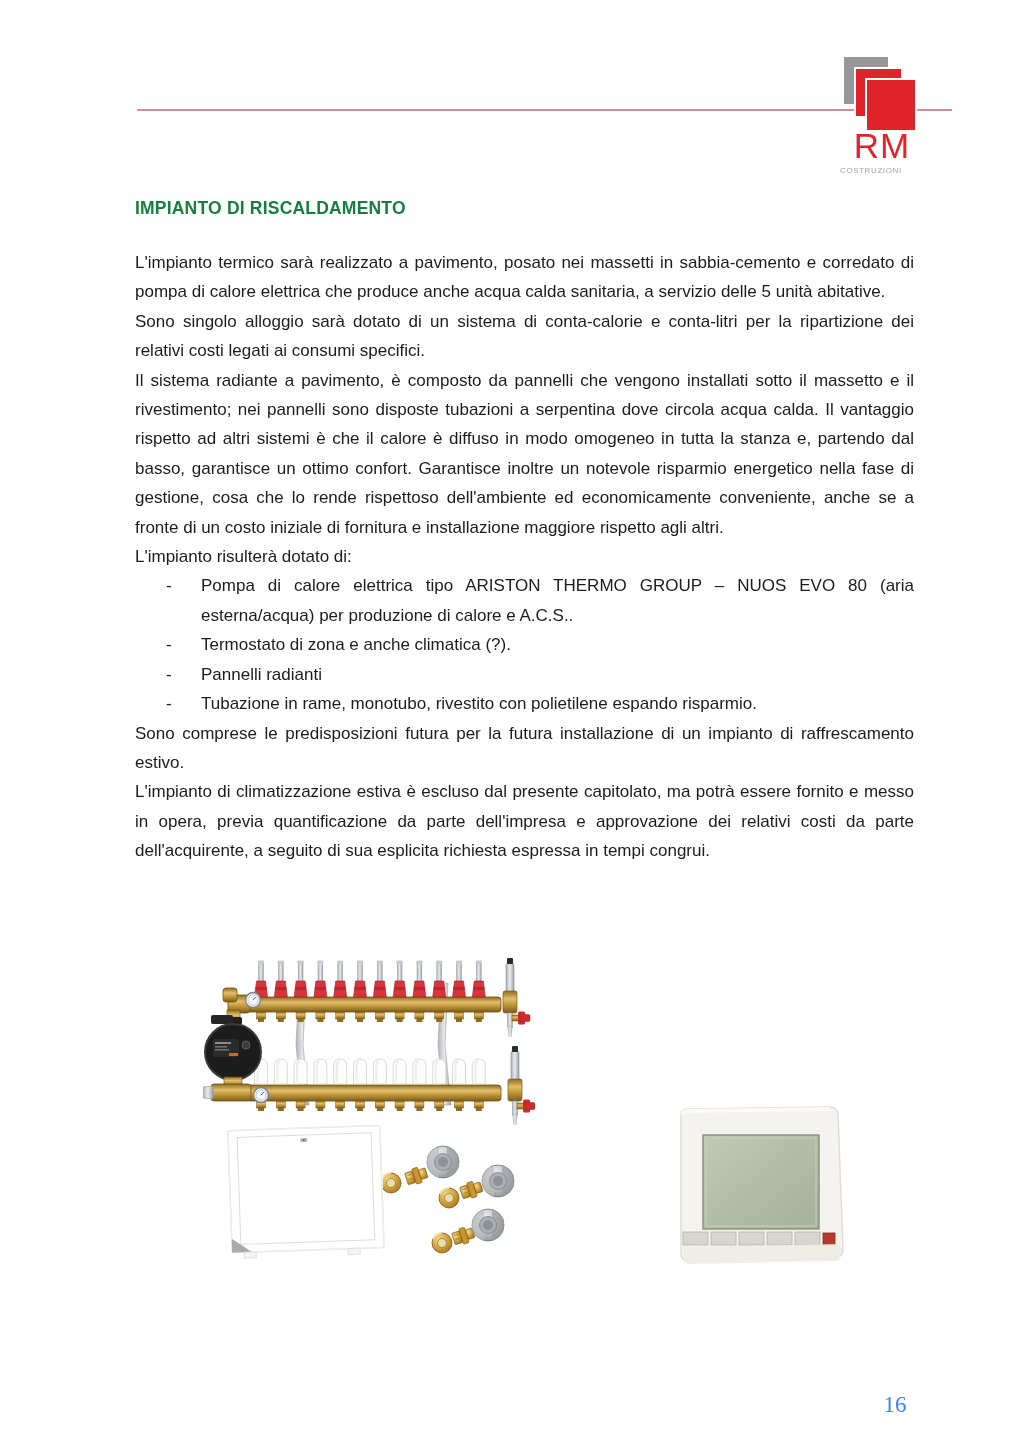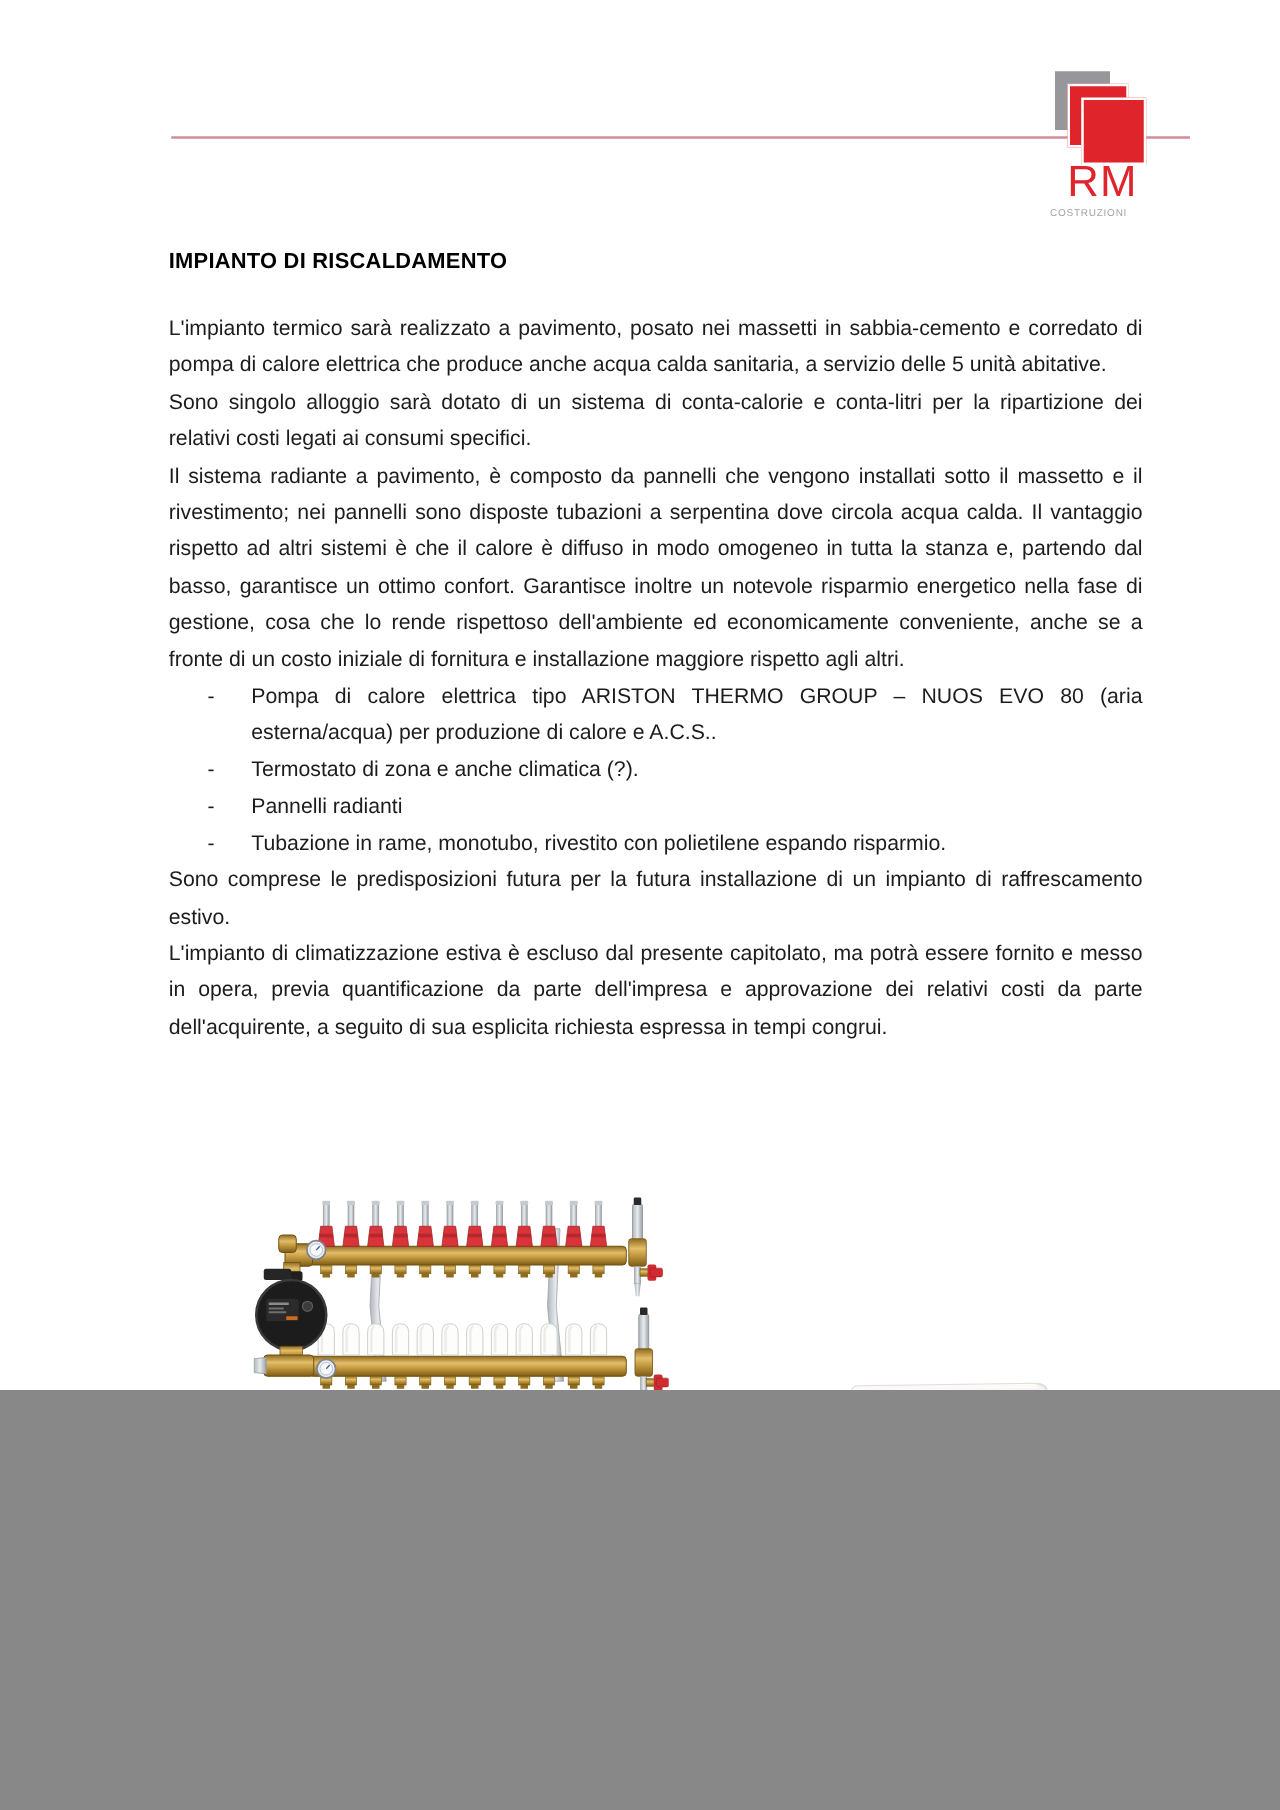--- a/index.html
+++ b/index.html
@@ -1,17 +1,17 @@
 <!DOCTYPE html>
 <html><head>
 <meta charset="utf-8">
 <style>
   html,body{margin:0;padding:0;background:#888;}
   .page{
-    position:relative;width:1024px;height:1112px;background:#ffffff;
+    position:relative;width:1024px;height:1448px;background:#ffffff;
     margin:0 auto;overflow:hidden;
     font-family:"Liberation Sans","DejaVu Sans",sans-serif;
     color:#1c1c1c;
   }
   
   .header-rule{
     position:absolute;left:137px;top:109px;width:815px;height:2px;
     background:#d08d97;
   }
   .logo{position:absolute;left:838px;top:50px;width:120px;height:130px;}
@@ -26,21 +26,21 @@
   .logo .sub{
     position:absolute;left:2px;top:116px;width:84px;
     color:#a3a3a7;font-size:8px;letter-spacing:0.6px;
   }
   
   .content{
     position:absolute;left:135px;top:197px;width:779px;
     font-size:17px;line-height:29.4px;
   }
   .content h1{
-    font-size:17.5px;font-weight:bold;margin:0 0 29px 0;color:#000000;
+    font-size:17.5px;font-weight:bold;margin:0 0 29px 0;color:#15803d;
     letter-spacing:0.2px;line-height:22px;
   }
   .content p{margin:0;text-align:justify;}
   .list{margin:0;}
   .li{display:flex;}
   .li .dash{flex:0 0 35px;margin-left:31px;}
   .li .txt{flex:1;text-align:justify;}
   
   .fig{position:absolute;}
   #fig-manifold{left:203px;top:955px;width:332px;height:184px;}
@@ -66,20 +66,21 @@
     <div class="sq sq3"></div>
     <div class="rm">RM</div>
     <div class="sub">COSTRUZIONI</div>
   </div>
 
   <div class="content">
     <h1>IMPIANTO DI RISCALDAMENTO</h1>
     <p>L'impianto termico sarà realizzato a pavimento, posato nei massetti in sabbia-cemento e corredato di pompa di calore elettrica che produce anche acqua calda sanitaria, a servizio delle 5 unità abitative.</p>
     <p>Sono singolo alloggio sarà dotato di un sistema di conta-calorie e conta-litri per la ripartizione dei relativi costi legati ai consumi specifici.</p>
     <p>Il sistema radiante a pavimento, è composto da pannelli che vengono installati sotto il massetto e il rivestimento; nei pannelli sono disposte tubazioni a serpentina dove circola acqua calda. Il vantaggio rispetto ad altri sistemi è che il calore è diffuso in modo omogeneo in tutta la stanza e, partendo dal basso, garantisce un ottimo confort.  Garantisce inoltre un notevole risparmio energetico nella fase di gestione, cosa che lo rende rispettoso dell'ambiente ed economicamente conveniente, anche se a fronte di un costo iniziale di fornitura e installazione maggiore rispetto agli altri.</p>
+    <p>L'impianto risulterà dotato di:</p>
     <div class="list">
       <div class="li">
         <span class="dash">-</span>
         <span class="txt">Pompa di calore elettrica tipo ARISTON THERMO GROUP – NUOS EVO 80 (aria esterna/acqua) per produzione di calore e A.C.S..</span>
       </div>
       <div class="li">
         <span class="dash">-</span>
         <span class="txt">Termostato di zona e anche climatica (?).</span>
       </div>
       <div class="li">

